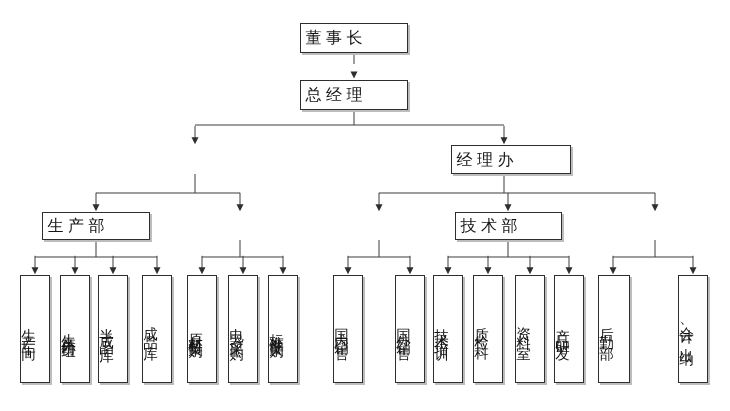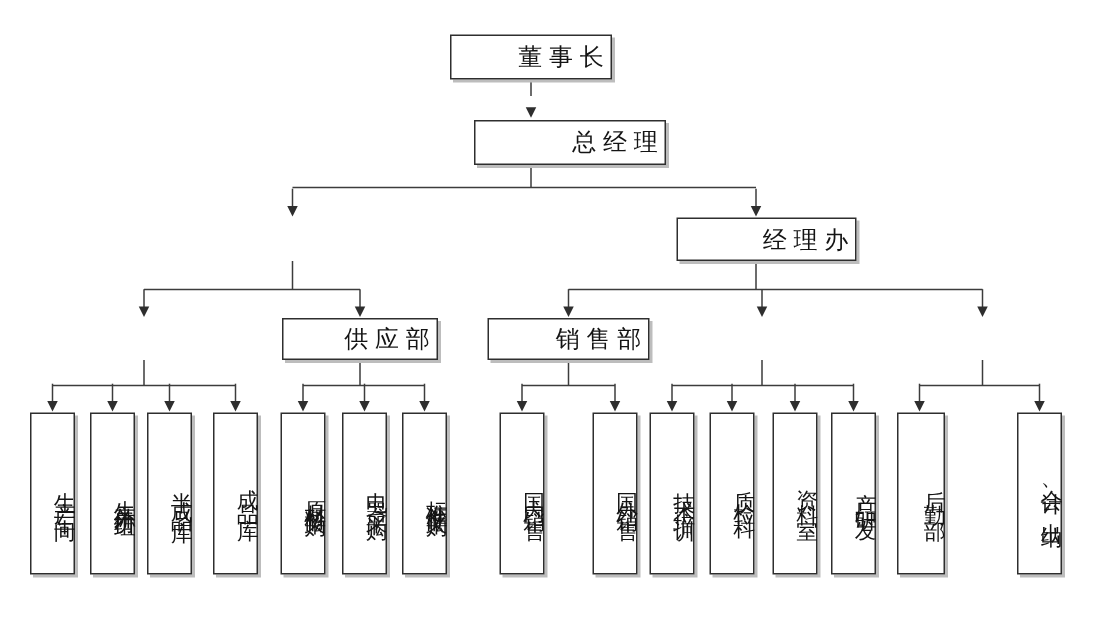--- a/index.html
+++ b/index.html
@@ -17,21 +17,21 @@
     width: 730px; height: 411px;
   }
   .node {
     position: absolute;
     background: #ffffff;
     border: 1px solid #2e2e2e;
     box-shadow: 2px 2px 0 #bdbdbd;
     box-sizing: border-box;
     display: flex;
     align-items: center;
-    justify-content: flex-end;
+    justify-content: flex-start;
     color: #141414;
   }
   .hlabel {
     font-size: 16px;
     letter-spacing: 0.28em;
     text-indent: 0.28em;
     white-space: nowrap;
     line-height: 1;
   }
   .vlabel {
@@ -93,33 +93,33 @@
       <use href="#adrop" x="530" y="255.8"></use>
       <use href="#adrop" x="569" y="255.8"></use>
       <use href="#adrop" x="613" y="255.8"></use>
       <use href="#adrop" x="693" y="255.8"></use>
     </g>
   </svg>
 
   <div class="node" style="left:300px;top:23px;width:108px;height:30px">
     <span class="hlabel">董事长</span>
   </div>
-  <div class="node" style="left:316px;top:80px;width:128px;height:30px">
+  <div class="node" style="left:300px;top:80px;width:108px;height:30px">
     <span class="hlabel">总经理</span>
   </div>
 
   <div class="node" style="left:451px;top:145px;width:120px;height:29px">
     <span class="hlabel">经理办</span>
   </div>
 
-  <div class="node" style="left:188px;top:212px;width:104px;height:28px">
-    <span class="hlabel">供应部</span>
+  <div class="node" style="left:42px;top:212px;width:108px;height:28px">
+    <span class="hlabel">生产部</span>
   </div>
-  <div class="node" style="left:325px;top:212px;width:108px;height:28px">
-    <span class="hlabel">销售部</span>
+  <div class="node" style="left:455px;top:212px;width:107px;height:28px">
+    <span class="hlabel">技术部</span>
   </div>
 
   <div class="node vbox" style="left:20px;top:275px;width:30px;height:108px">
     <span class="vlabel" style="letter-spacing: 0.42em;">生产车间</span>
   </div>
   <div class="node vbox" style="left:60px;top:275px;width:30px;height:108px">
     <span class="vlabel" style="letter-spacing: 0.18em;">生产外协组</span>
   </div>
   <div class="node vbox" style="left:98px;top:275px;width:30px;height:108px">
     <span class="vlabel" style="letter-spacing: 0.42em;">半成品库</span>

